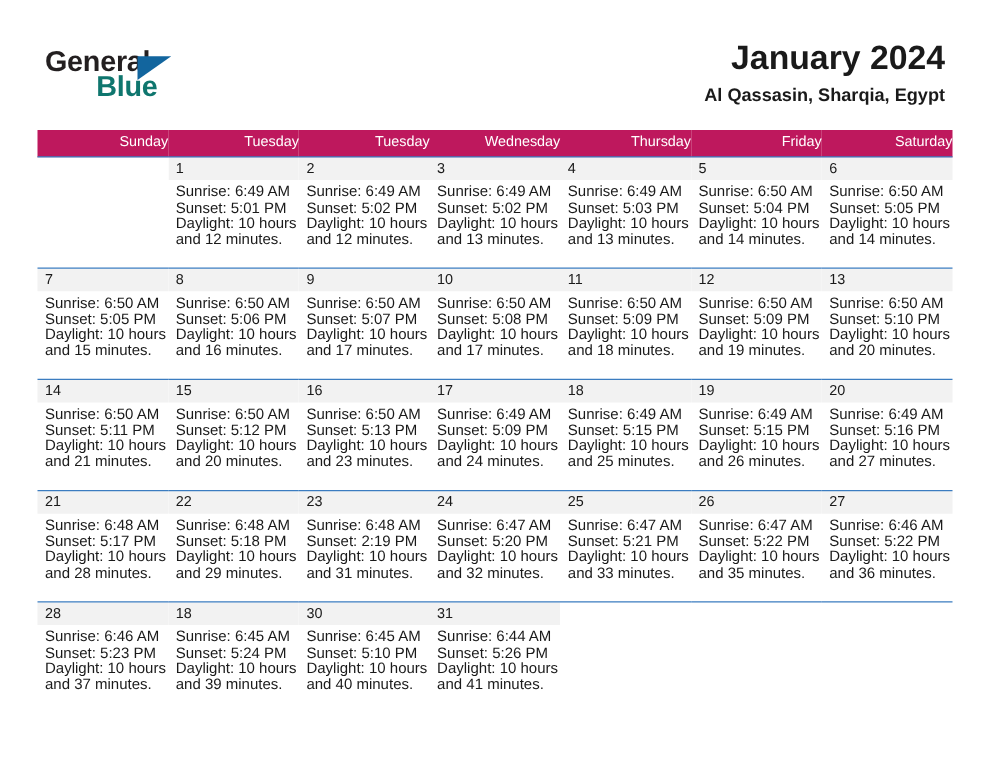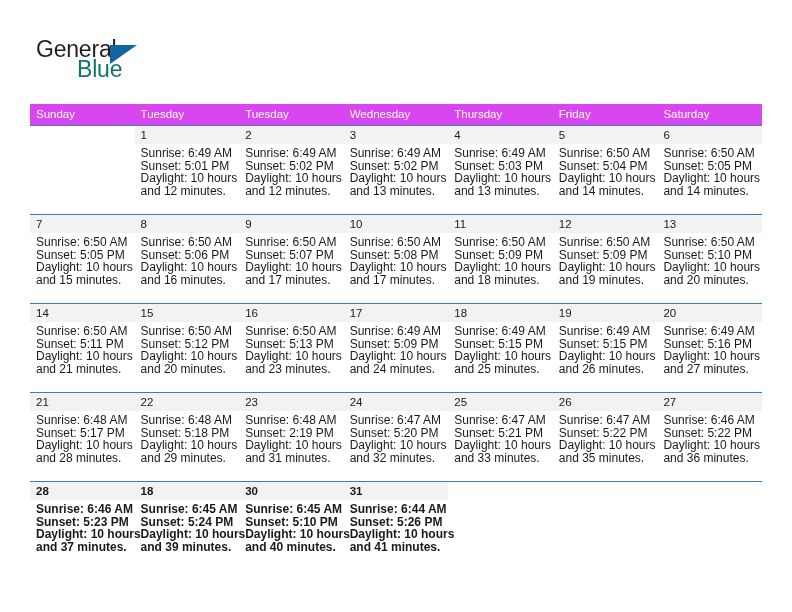--- a/index.html
+++ b/index.html
@@ -21,20 +21,21 @@
     box-sizing: border-box;
   }
 
   
   .header {
     position: absolute;
     left: 0;
     top: 0;
     width: 792px;
     height: 104px;
+    font-weight: bold;
   }
   .logo {
     position: absolute;
     left: 36px;
     top: 36px;
     width: 190px;
     height: 54px;
   }
   .logo-general {
     position: absolute;
@@ -95,40 +96,39 @@
     table-layout: fixed;
   }
   .calendar th,
   .calendar td {
     padding: 0;
     margin: 0;
     vertical-align: top;
   }
 
   .dow-row th {
-    background: #d946ef;
+    background: #be185d;
     color: #ffffff;
     font-size: 11.5px;
     font-weight: normal;
-    text-align: left;
+    text-align: right;
     height: 21px;
     line-height: 21px;
     padding-left: 6px;
     box-sizing: border-box;
   }
 
   .week-cell {
     border-top: 1px solid #3b7cc0;
     height: 89px;
     box-sizing: border-box;
     background: #ffffff;
   }
   .week-cell.last {
     height: 92px;
-    font-weight: bold;
   }
   .cell-inner {
     height: 100%;
     box-sizing: border-box;
   }
   .daynum {
     background: #f2f2f2;
     height: 18px;
     line-height: 18px;
     font-size: 11.5px;
@@ -158,20 +158,24 @@
 <div class="page">
 
   <div class="header">
 
     <div class="logo">
       <span class="logo-general">General</span>
       <span class="logo-tri"></span>
       <span class="logo-blue">Blue</span>
     </div>
 
+    <div class="title-block">
+      <div class="cal-title">January 2024</div>
+      <div class="cal-subtitle">Al Qassasin, Sharqia, Egypt</div>
+    </div>
 
   </div>
 
   <table class="calendar">
     <thead>
       <tr class="dow-row">
         <th>Sunday</th>
         <th>Tuesday</th>
         <th>Tuesday</th>
         <th>Wednesday</th>

